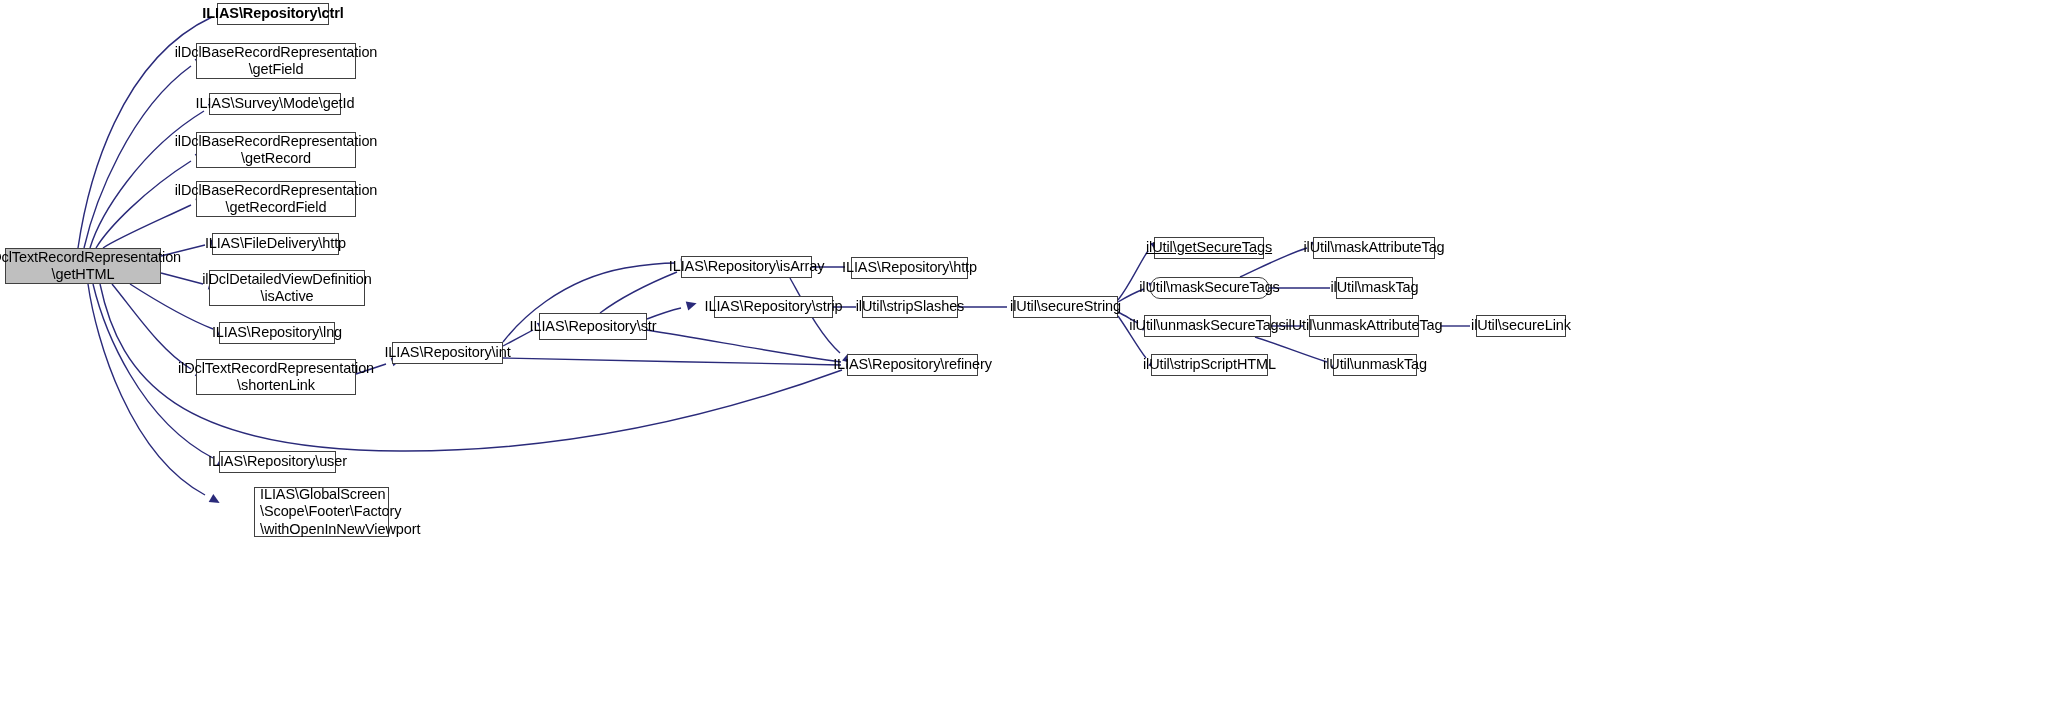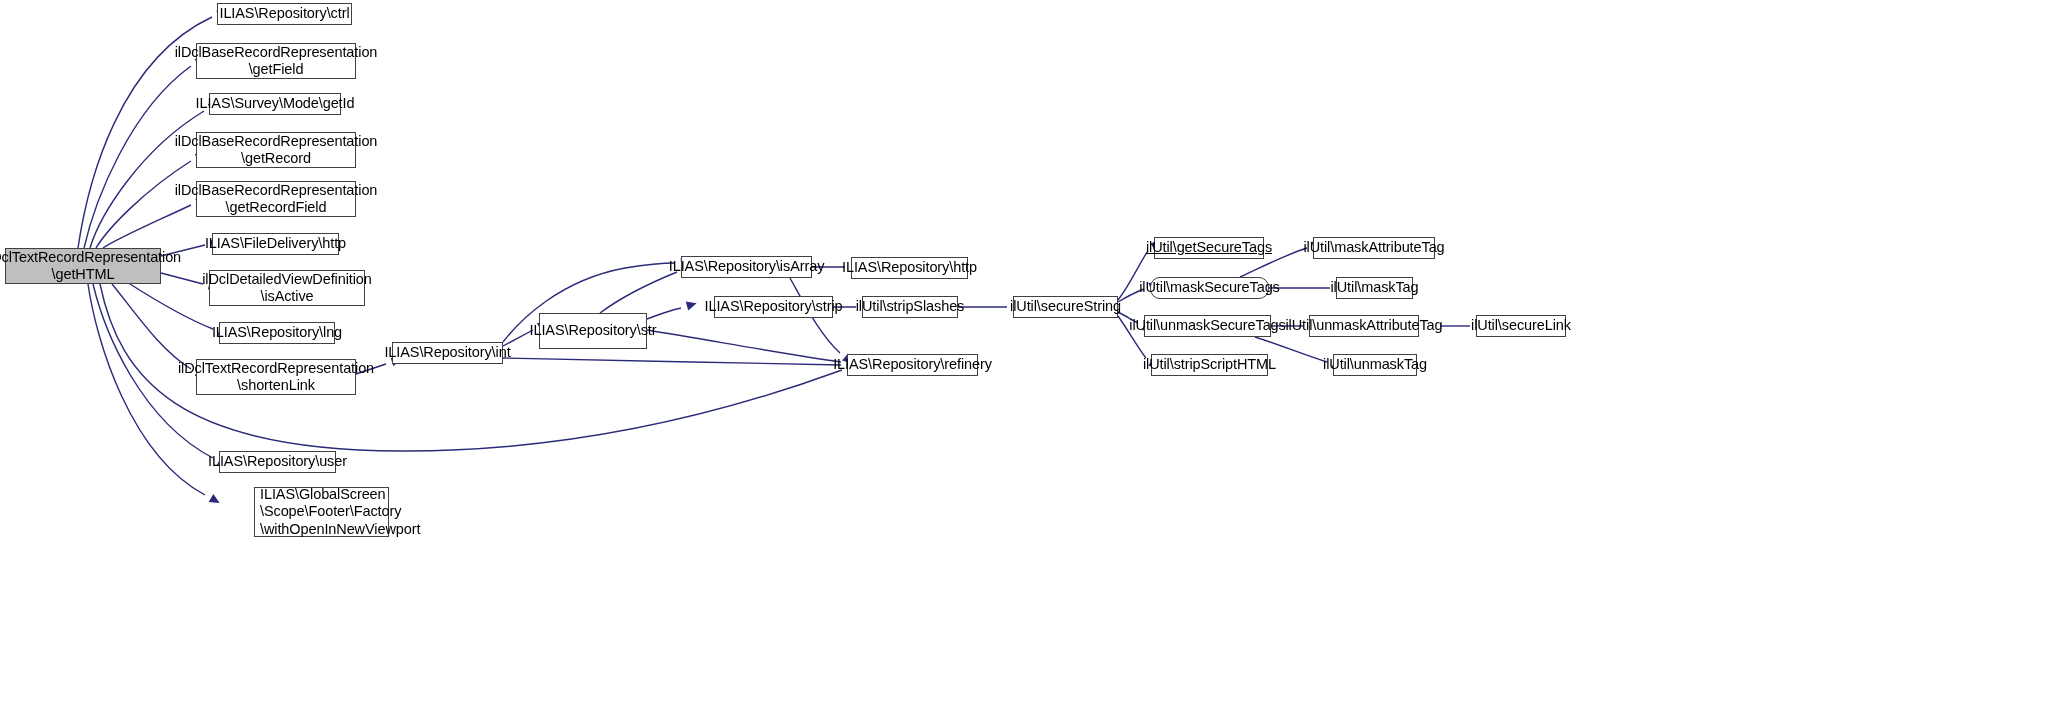--- a/index.html
+++ b/index.html
@@ -164,40 +164,40 @@
         <path d="M 1255,337 C 1280,345 1305,355 1327,362" fill="none" stroke="#2a2a7a" stroke-width="1.4"></path>
         <polygon points="0,-4.6 10,0 0,4.6" fill="#2a2a7a" transform="translate(1333,364) rotate(20)"></polygon>
       </g>
       <g>
         <path d="M 1440,326 L 1470,326" fill="none" stroke="#2a2a7a" stroke-width="1.4"></path>
         <polygon points="0,-4.6 10,0 0,4.6" fill="#2a2a7a" transform="translate(1476,326) rotate(0)"></polygon>
       </g>
     </svg>
 <div class="node root" style="left: 5px; top: 248px; width: 156px; height: 36px;">ilDclTextRecordRepresentation
 \getHTML</div>
-    <div class="node" style="left: 217px; top: 3px; width: 135px; height: 22px;">ILIAS\Repository\ctrl</div>
+    <div class="node" style="left: 217px; top: 3px; width: 112px; height: 22px; font-weight: bold;">ILIAS\Repository\ctrl</div>
     <div class="node" style="left: 196px; top: 43px; width: 160px; height: 36px;">ilDclBaseRecordRepresentation
 \getField</div>
     <div class="node" style="left: 209px; top: 93px; width: 132px; height: 22px;">ILIAS\Survey\Mode\getId</div>
     <div class="node" style="left: 196px; top: 132px; width: 160px; height: 36px;">ilDclBaseRecordRepresentation
 \getRecord</div>
     <div class="node" style="left: 196px; top: 181px; width: 160px; height: 36px;">ilDclBaseRecordRepresentation
 \getRecordField</div>
     <div class="node" style="left: 212px; top: 233px; width: 127px; height: 22px;">ILIAS\FileDelivery\http</div>
     <div class="node" style="left: 209px; top: 270px; width: 156px; height: 36px;">ilDclDetailedViewDefinition
 \isActive</div>
     <div class="node" style="left: 219px; top: 322px; width: 116px; height: 22px;">ILIAS\Repository\lng</div>
     <div class="node" style="left: 196px; top: 359px; width: 160px; height: 36px;">ilDclTextRecordRepresentation
 \shortenLink</div>
     <div class="node" style="left: 219px; top: 451px; width: 117px; height: 22px;">ILIAS\Repository\user</div>
     <div class="node" style="left: 210px; top: 487px; width: 135px; height: 50px; justify-content: flex-start; text-align: left; padding-left: 5px; margin-left: 44px;">ILIAS\GlobalScreen
 \Scope\Footer\Factory
 \withOpenInNewViewport</div>
     <div class="node thick" style="left: 392px; top: 342px; width: 111px; height: 22px;">ILIAS\Repository\int</div>
-    <div class="node" style="left: 539px; top: 313px; width: 108px; height: 36px;">ILIAS\Repository\str</div>
+    <div class="node" style="left: 539px; top: 313px; width: 108px; height: 27px;">ILIAS\Repository\str</div>
     <div class="node" style="left: 681px; top: 256px; width: 131px; height: 22px;">ILIAS\Repository\isArray</div>
     <div class="node" style="left: 714px; top: 296px; width: 119px; height: 22px; text-align: right;">ILIAS\Repository\strip</div>
     <div class="node" style="left: 847px; top: 354px; width: 131px; height: 22px;">ILIAS\Repository\refinery</div>
     <div class="node" style="left: 851px; top: 257px; width: 117px; height: 22px;">ILIAS\Repository\http</div>
     <div class="node" style="left: 862px; top: 296px; width: 96px; height: 22px;">ilUtil\stripSlashes</div>
     <div class="node" style="left: 1013px; top: 296px; width: 105px; height: 22px;">ilUtil\secureString</div>
     <div class="node" style="left: 1154px; top: 237px; width: 110px; height: 22px; text-decoration: underline;">ilUtil\getSecureTags</div>
     <div class="node thick" style="left: 1150px; top: 277px; width: 119px; height: 22px; border-radius: 10px;">ilUtil\maskSecureTags</div>
     <div class="node thick" style="left: 1144px; top: 315px; width: 127px; height: 22px;">ilUtil\unmaskSecureTags</div>
     <div class="node" style="left: 1151px; top: 354px; width: 117px; height: 22px;">ilUtil\stripScriptHTML</div>

